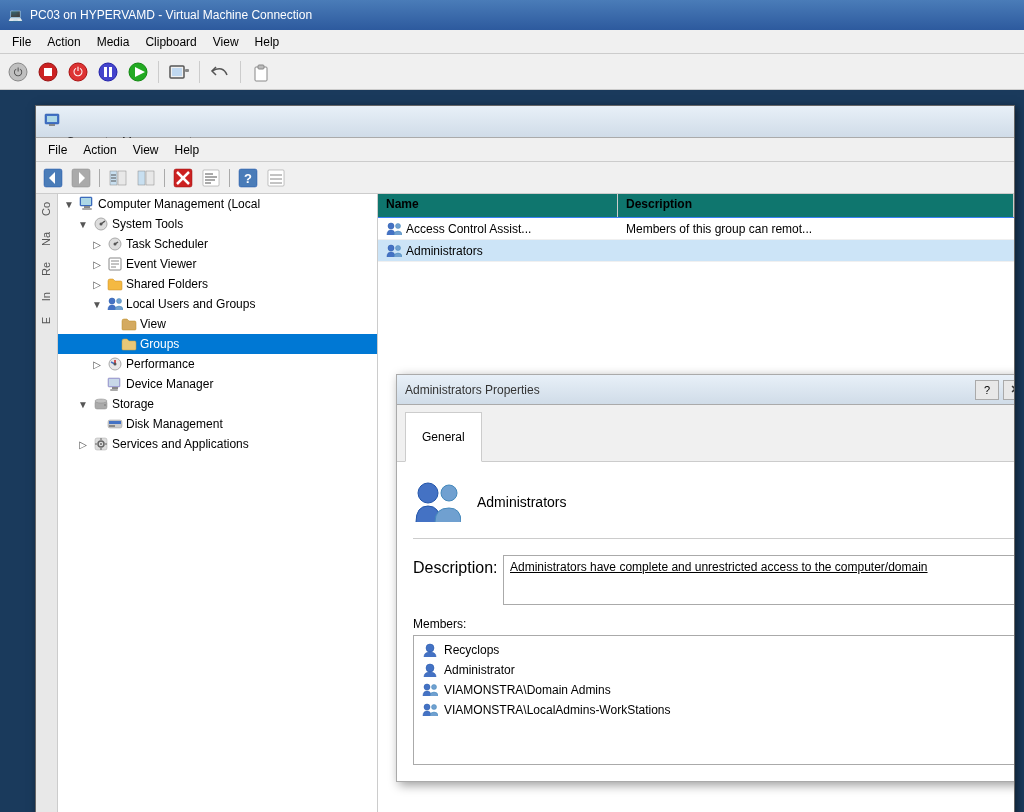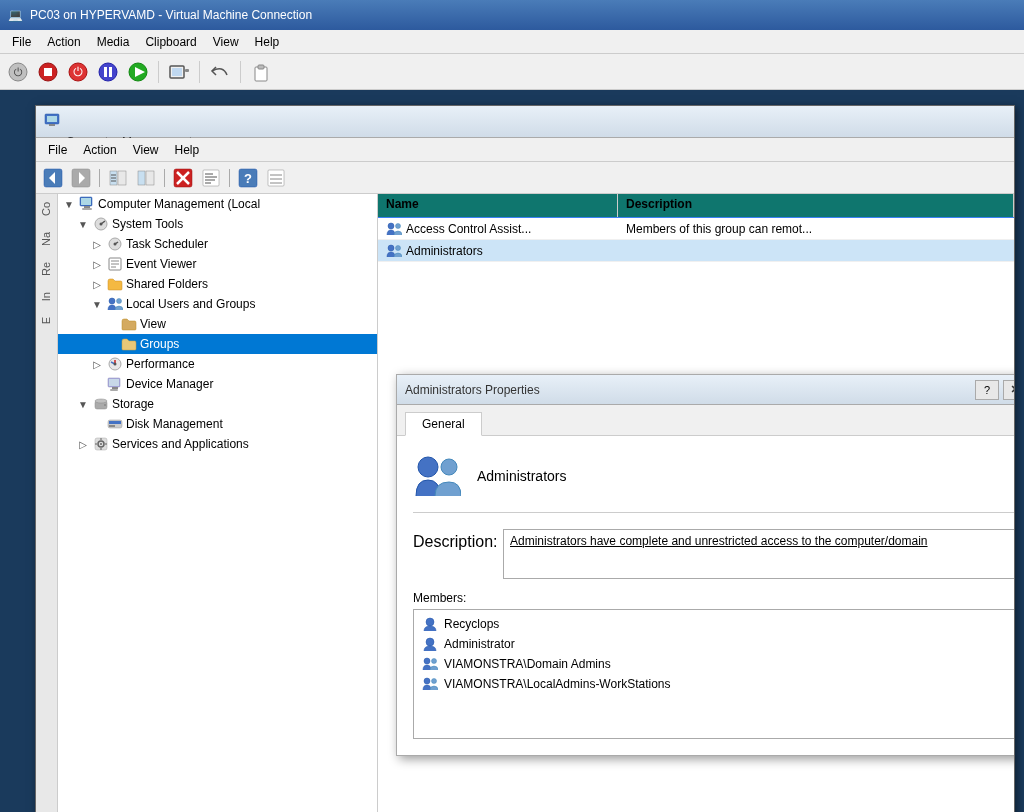--- a/index.html
+++ b/index.html
@@ -353,21 +353,21 @@
     }
 
     .dialog-tabs {
       background: #f0f0f0;
       display: flex;
       padding: 6px 8px 0;
       border-bottom: 1px solid #ccc;
     }
 
     .dialog-tab {
-      padding: 4px 16px;
+      padding: 17px 16px;
       border: 1px solid #ccc;
       border-bottom: none;
       background: white;
       font-size: 12px;
       cursor: pointer;
       margin-right: 8px;
     }
 
     .dialog-tab.active {
       background: white;

